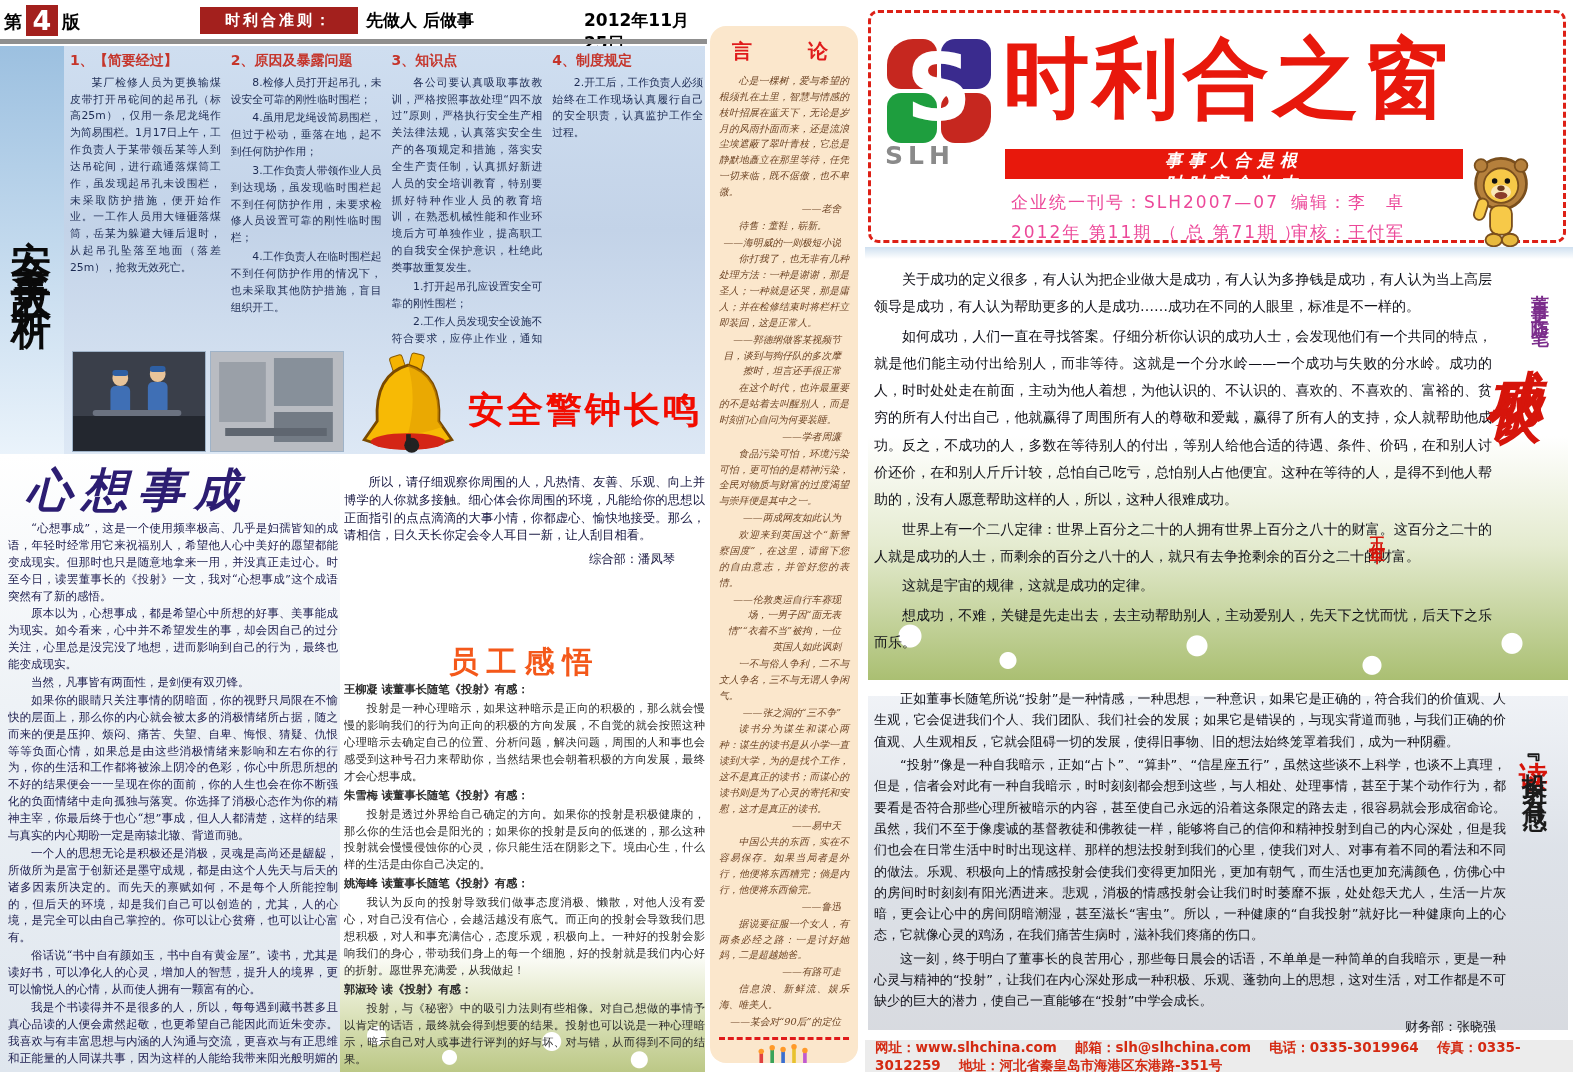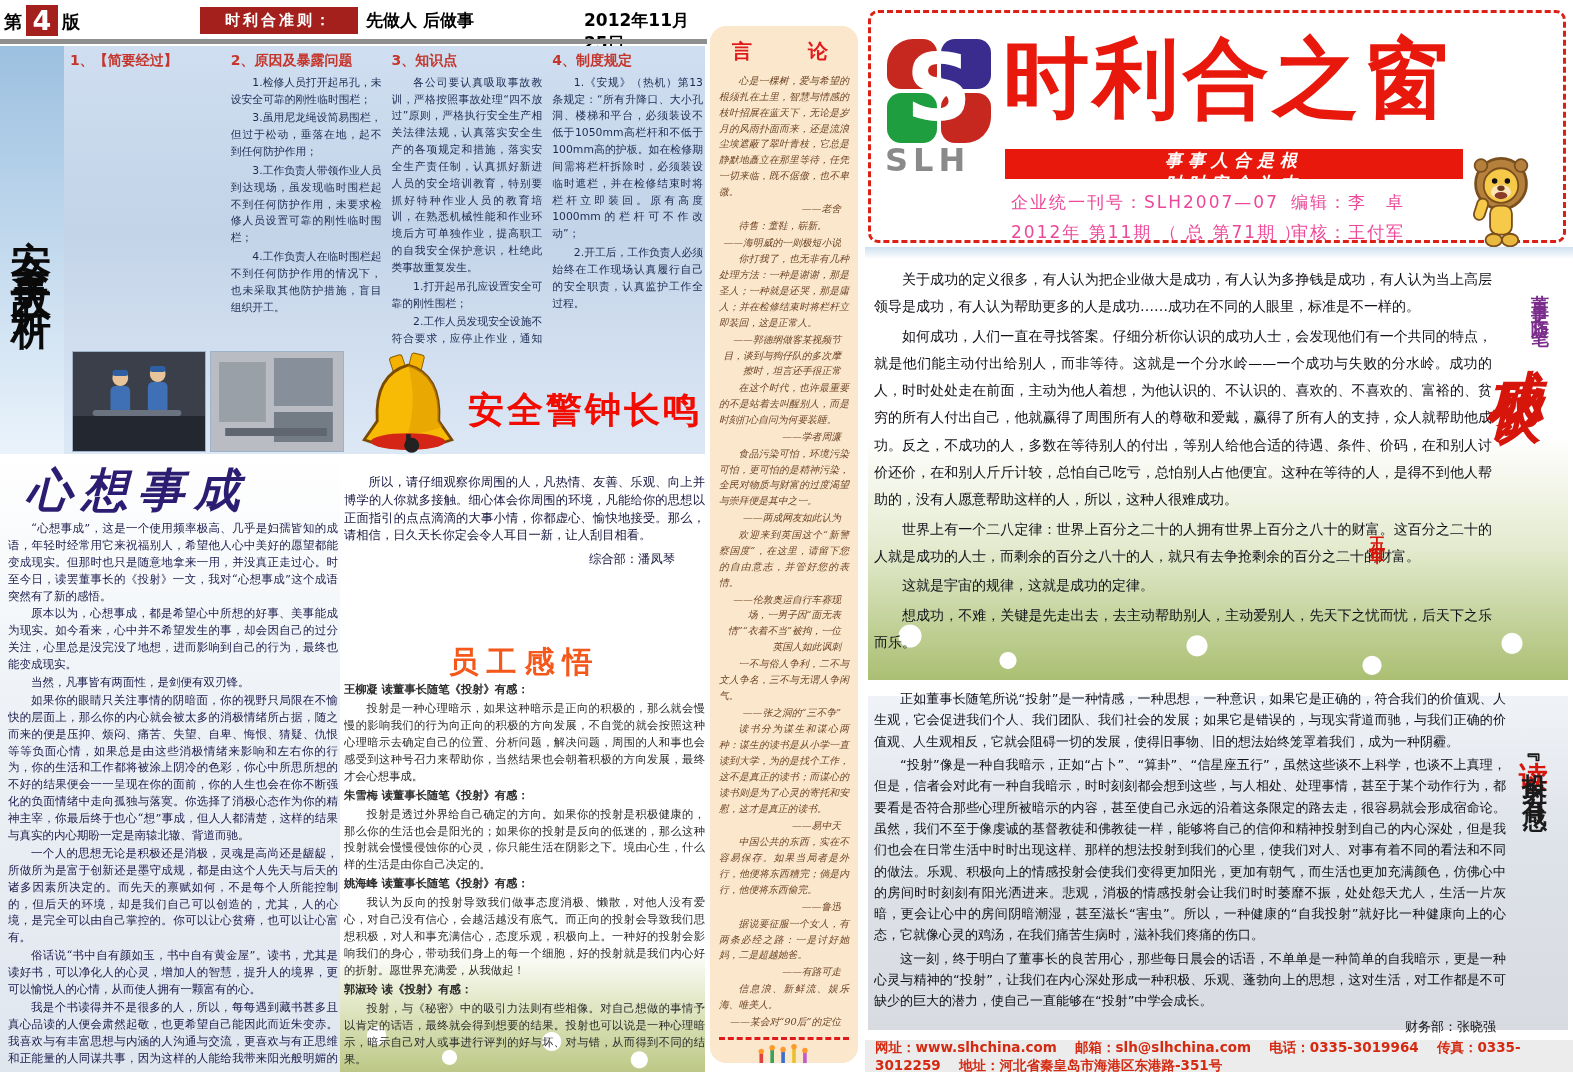--- a/index.html
+++ b/index.html
@@ -79,21 +79,21 @@
   #masthead{left:868px;top:10px;width:698px;height:233px;border:3px dashed #dd2016;
      border-radius:10px;box-sizing:border-box;background:#fff;}
   #slh-logo{left:16px;top:26px;width:104px;height:104px;}
   .lg{position:absolute;width:50px;height:50px;border-radius:14px;}
   #lg-tl{left:0;top:0;background:#c6271f;border-top-left-radius:26px;}
   #lg-tr{left:54px;top:0;background:#3a2b8e;}
   #lg-bl{left:0;top:54px;background:#1e9e3e;}
   #lg-br{left:54px;top:54px;background:#c6271f;border-bottom-right-radius:26px;}
   #lg-s{position:absolute;left:0;top:-4px;width:104px;height:108px;color:#fff;font-size:92px;
      font-weight:bold;text-align:center;line-height:108px;font-family:"DejaVu Sans",sans-serif;}
-  #slh-text{left:14px;top:128px;font-size:32px;font-weight:bold;color:#8a8a8a;letter-spacing:5px;}
+  #slh-text{left:14px;top:128px;font-size:25px;font-weight:bold;color:#8a8a8a;letter-spacing:5px;}
   #mast-title{left:132px;top:8px;width:486px;font-size:86px;font-weight:bold;color:#e8180c;
      font-family:"DejaVu Serif",serif;letter-spacing:4px;white-space:nowrap;}
   #mast-banner{left:134px;top:136px;width:458px;height:30px;background:#e8180c;color:#fff;
      display:flex;justify-content:space-between;align-items:center;padding:0 22px;
      box-sizing:border-box;font-size:17px;font-weight:bold;font-style:italic;letter-spacing:6px;
      font-family:"DejaVu Serif",serif;flex-direction:column;}
   .mast-info{font-size:17px;color:#ec4899;letter-spacing:2px;}
   #info-l1{left:140px;top:178px;} #info-l2{left:140px;top:208px;}
   #info-r1{left:420px;top:178px;} #info-r2{left:420px;top:208px;}
   #lion-wrap{left:580px;top:138px;width:100px;height:100px;}
@@ -149,42 +149,44 @@
   </div>
   <div class="abs" id="gray-rule"></div>
 
   <div class="abs" id="accident-bg"></div>
   <div class="abs" id="acc-side">
     <span>安全事故分析</span>
   </div>
   <div class="abs" id="acc-cols">
     <div class="col">
       <p class="col-h">1、【简要经过】</p>
+      <div>
+          <p class="para">某厂检修人员为更换输煤皮带打开吊砣间的起吊孔（标高25m），仅用一条尼龙绳作为简易围栏。1月17日上午，工作负责人于某带领岳某等人到达吊砣间，进行疏通落煤筒工作，虽发现起吊孔未设围栏，未采取防护措施，便开始作业。一工作人员用大锤砸落煤筒，岳某为躲避大锤后退时，从起吊孔坠落至地面（落差25m），抢救无效死亡。</p>
+        </div>
     </div>
     <div class="col">
       <p class="col-h">2、原因及暴露问题</p>
       <div>
-          <p class="para">1.检修人员打开起吊孔，未设安全可靠的刚性临时围栏；</p>
-          <p class="para">3.虽用尼龙绳设简易围栏，但过于松动，垂落在地，起不到任何防护作用；</p>
+          <p class="para">8.检修人员打开起吊孔，未设安全可靠的刚性临时围栏；</p>
+          <p class="para">4.虽用尼龙绳设简易围栏，但过于松动，垂落在地，起不到任何防护作用；</p>
           <p class="para">3.工作负责人带领作业人员到达现场，虽发现临时围栏起不到任何防护作用，未要求检修人员设置可靠的刚性临时围栏；</p>
           <p class="para">4.工作负责人在临时围栏起不到任何防护作用的情况下，也未采取其他防护措施，盲目组织开工。</p>
         </div>
     </div>
     <div class="col">
       <p class="col-h">3、知识点</p>
       <div>
           <p class="para">各公司要认真吸取事故教训，严格按照事故处理“四不放过”原则，严格执行安全生产相关法律法规，认真落实安全生产的各项规定和措施，落实安全生产责任制，认真抓好新进人员的安全培训教育，特别要抓好特种作业人员的教育培训，在熟悉机械性能和作业环境后方可单独作业，提高职工的自我安全保护意识，杜绝此类事故重复发生。</p>
           <p class="para">1.打开起吊孔应设置安全可靠的刚性围栏；</p>
           <p class="para">2.工作人员发现安全设施不符合要求，应停止作业，通知检修人员设置可靠的安全设施，方可开工。</p>
         </div>
     </div>
     <div class="col">
       <p class="col-h">4、制度规定</p>
       <div>
-          <p class="para">1.《安规》（热机）第13条规定：“所有升降口、大小孔洞、楼梯和平台，必须装设不低于1050mm高栏杆和不低于100mm高的护板。如在检修期间需将栏杆拆除时，必须装设临时遮栏，并在检修结束时将栏杆立即装回。原有高度1000mm的栏杆可不作改动”；</p>
           <p class="para">2.开工后，工作负责人必须始终在工作现场认真履行自己的安全职责，认真监护工作全过程。</p>
         </div>
     </div>
   </div>
 
   <div class="abs" id="photos">
     <div class="photo">
       <svg width="100%" height="100%" viewBox="0 0 134 99" preserveAspectRatio="none">
         <rect width="134" height="99" fill="#3a3f4a"></rect>
         <rect y="64" width="134" height="35" fill="#23272f"></rect>

